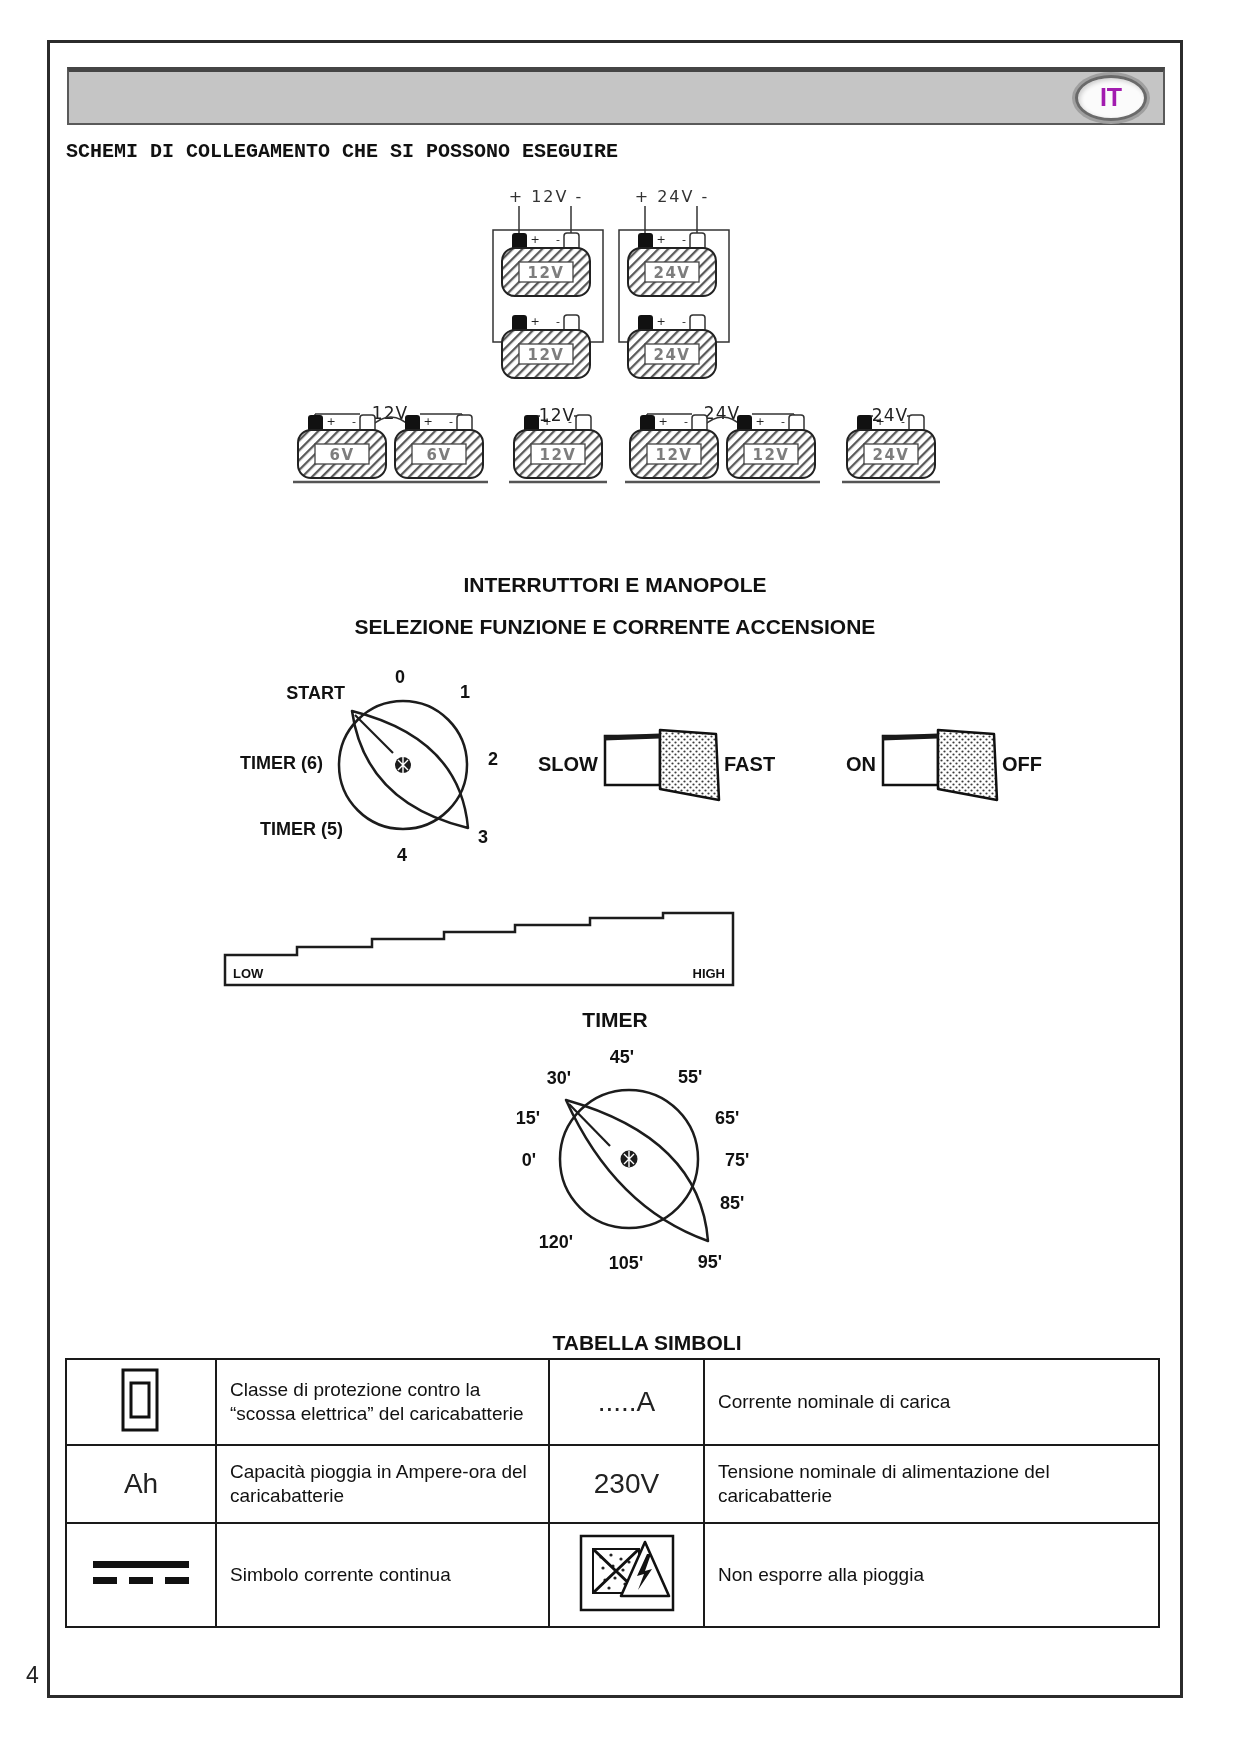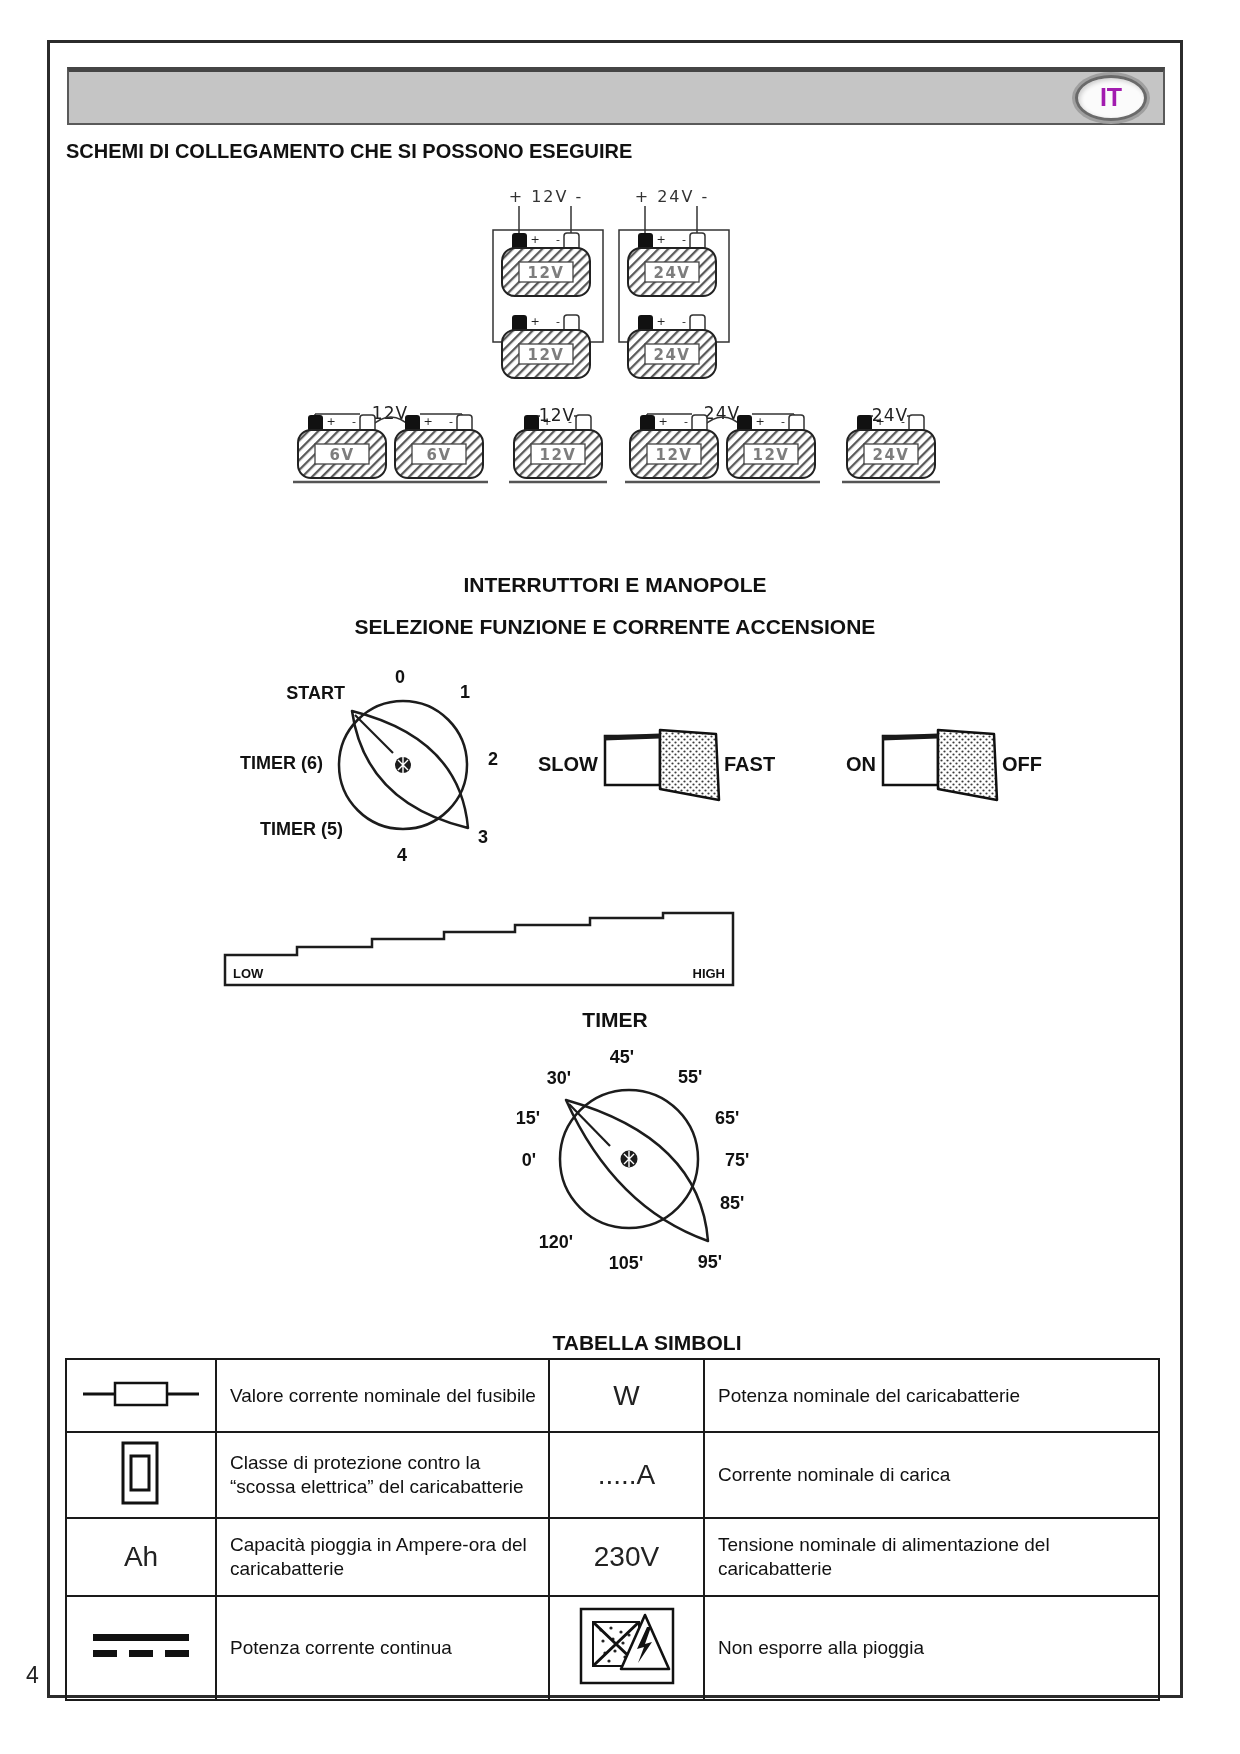--- a/index.html
+++ b/index.html
@@ -10,21 +10,21 @@
   .page-num{position:absolute;left:26px;top:1662px;font-size:23px;color:#222;}
 
   .header-bar{position:absolute;left:17px;top:24px;width:1098px;height:58px;background:#c5c5c5;
               border:2px solid #5a5a5a;border-top:5px solid #454545;box-sizing:border-box;
               display:flex;align-items:center;padding:0 16px;}
   .header-title{font-size:35px;font-weight:bold;color:#2d2d2d;letter-spacing:.5px;}
   .lang-badge{margin-left:auto;width:66px;height:40px;border-radius:50%;background:#fbfbfb;
               border:3px solid #6a6a6a;box-shadow:0 0 0 3px #9f9f9f, inset 2px 2px 4px #cfcfcf;
               display:flex;align-items:center;justify-content:center;
               font-size:25px;font-weight:bold;color:#a21caf;}
-  .subheading{position:absolute;left:16px;top:97px;font-size:20px;font-weight:bold;}
+  .subheading{position:absolute;left:16px;top:97px;font-size:20px;font-weight:bold;font-family:Liberation Mono, monospace;}
 
   .section-heading{position:absolute;left:0;width:100%;text-align:center;
                    font-size:21px;font-weight:bold;}
   #h-controls{top:530px;} #h-selection{top:572px;} #h-timer{top:965px;} #h-symbols{top:1288px;margin-left:32px;}
 
   svg{position:absolute;overflow:visible;}
   #battery-svg{left:170px;top:135px;}
   #knob-svg{left:150px;top:600px;}
   #switch1-svg{left:480px;top:680px;}
   #switch2-svg{left:758px;top:680px;}
@@ -316,31 +316,20 @@
   <div id="h-symbols" class="section-heading">TABELLA SIMBOLI</div>
 
   <table class="symbols-table">
     <colgroup>
         <col class="col-s1">
         <col class="col-d1">
         <col class="col-s2">
         <col class="col-d2">
       </colgroup>
     <tbody>
-        <tr class="r1">
-      <td class="sym-cell">
-        <svg width="120" height="36" viewBox="0 0 120 36" style="position:static;">
-          <line class="ic" x1="2" y1="18" x2="118" y2="18"></line>
-          <rect class="icf" x="34" y="7" width="52" height="22"></rect>
-        </svg>
-      </td>
-      <td class="desc-cell">Valore corrente nominale del fusibile</td>
-      <td class="sym-cell sym-text">W</td>
-      <td class="desc-cell">Potenza nominale del caricabatterie</td>
-    </tr>
     <tr class="r2">
       <td class="sym-cell">
         <svg width="42" height="66" viewBox="0 0 42 66" style="position:static;">
           <rect class="icn" x="3" y="3" width="34" height="60" stroke-width="3"></rect>
           <rect class="icn" x="11" y="16" width="18" height="34" stroke-width="3"></rect>
         </svg>
       </td>
       <td class="desc-cell">Classe di protezione contro la “scossa elettrica” del caricabatterie</td>
       <td class="sym-cell sym-text">.....A</td>
       <td class="desc-cell">Corrente nominale di carica</td>
@@ -353,21 +342,21 @@
     </tr>
     <tr class="r4">
       <td class="sym-cell">
         <svg width="100" height="28" viewBox="0 0 100 28" style="position:static;">
           <rect x="2" y="2" width="96" height="7" fill="#111"></rect>
           <rect x="2" y="18" width="24" height="7" fill="#111"></rect>
           <rect x="38" y="18" width="24" height="7" fill="#111"></rect>
           <rect x="74" y="18" width="24" height="7" fill="#111"></rect>
         </svg>
       </td>
-      <td class="desc-cell">Potenza corrente continua</td>
+      <td class="desc-cell">Simbolo corrente continua</td>
       <td class="sym-cell">
         <svg width="96" height="78" viewBox="0 0 96 78" style="position:static;">
           <rect class="icn" x="2" y="2" width="92" height="74" stroke-width="2.5"></rect>
           <rect class="icn" x="14" y="15" width="46" height="44" stroke-width="2"></rect>
           <g fill="#222">
             <circle cx="22" cy="23" r="1.6"></circle>
                 <circle cx="32" cy="21" r="1.6"></circle>
                 <circle cx="42" cy="25" r="1.6"></circle>
             <circle cx="24" cy="34" r="1.6"></circle>
                 <circle cx="34" cy="32" r="1.6"></circle>

